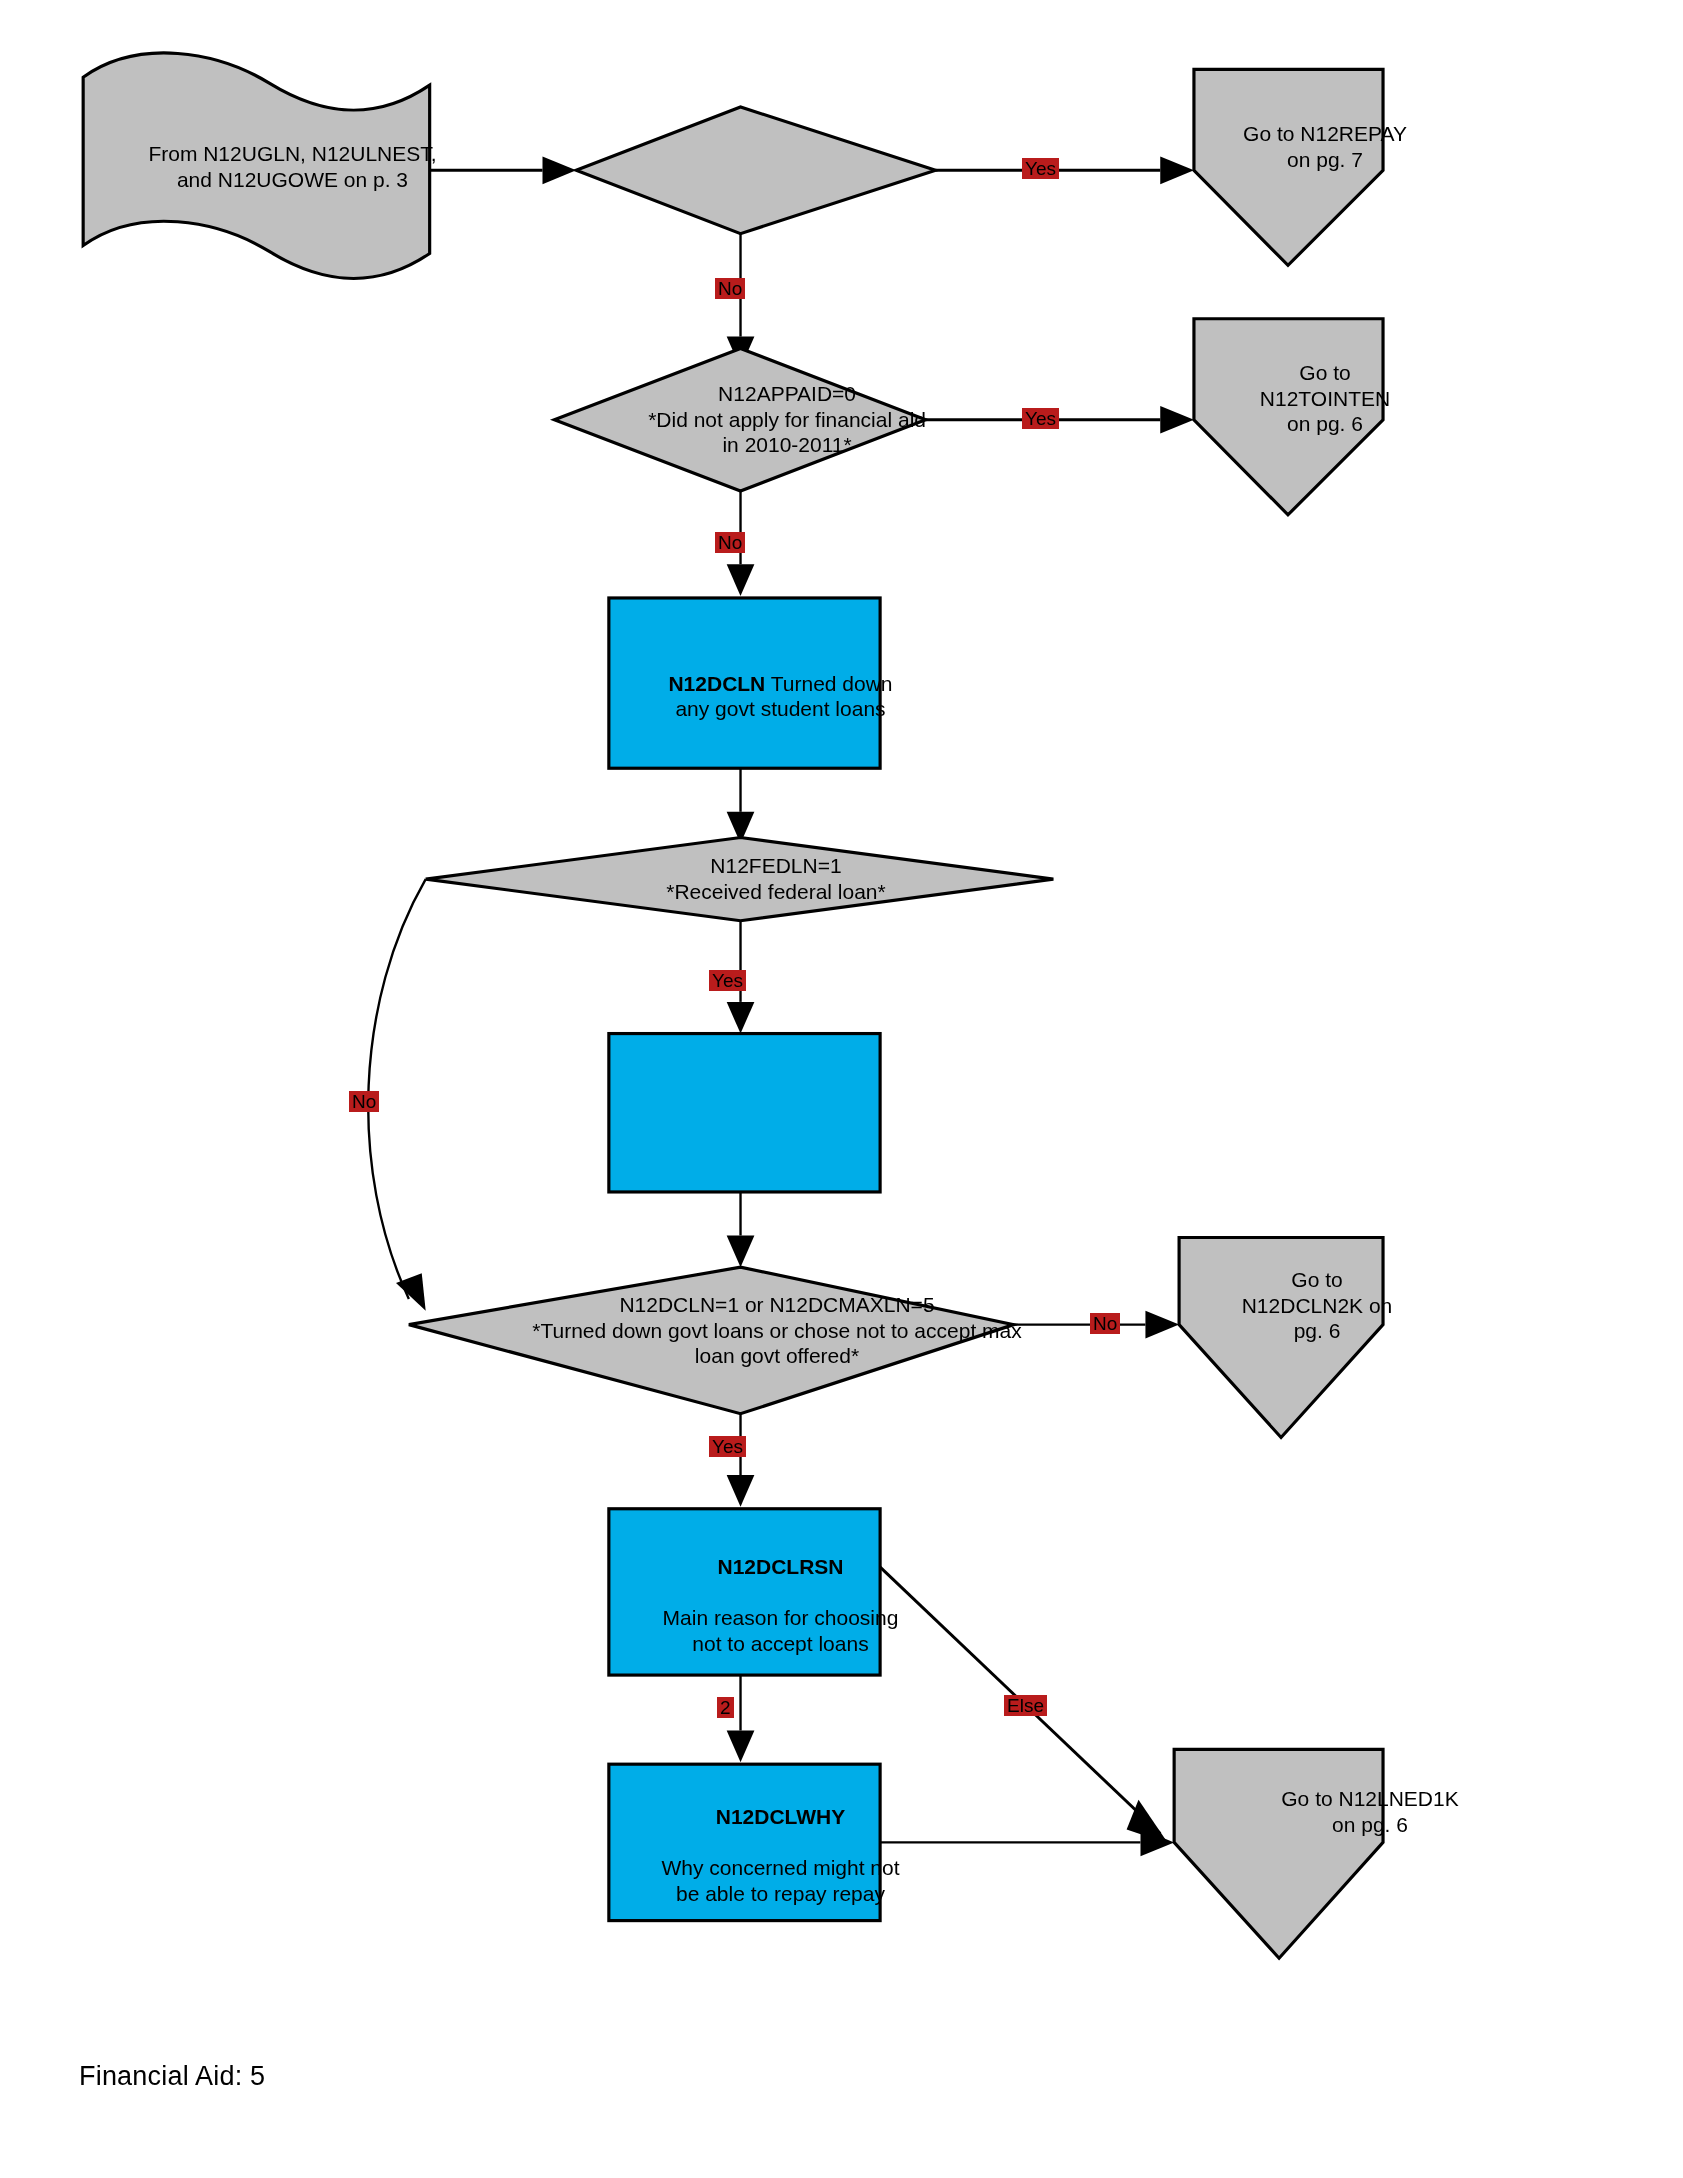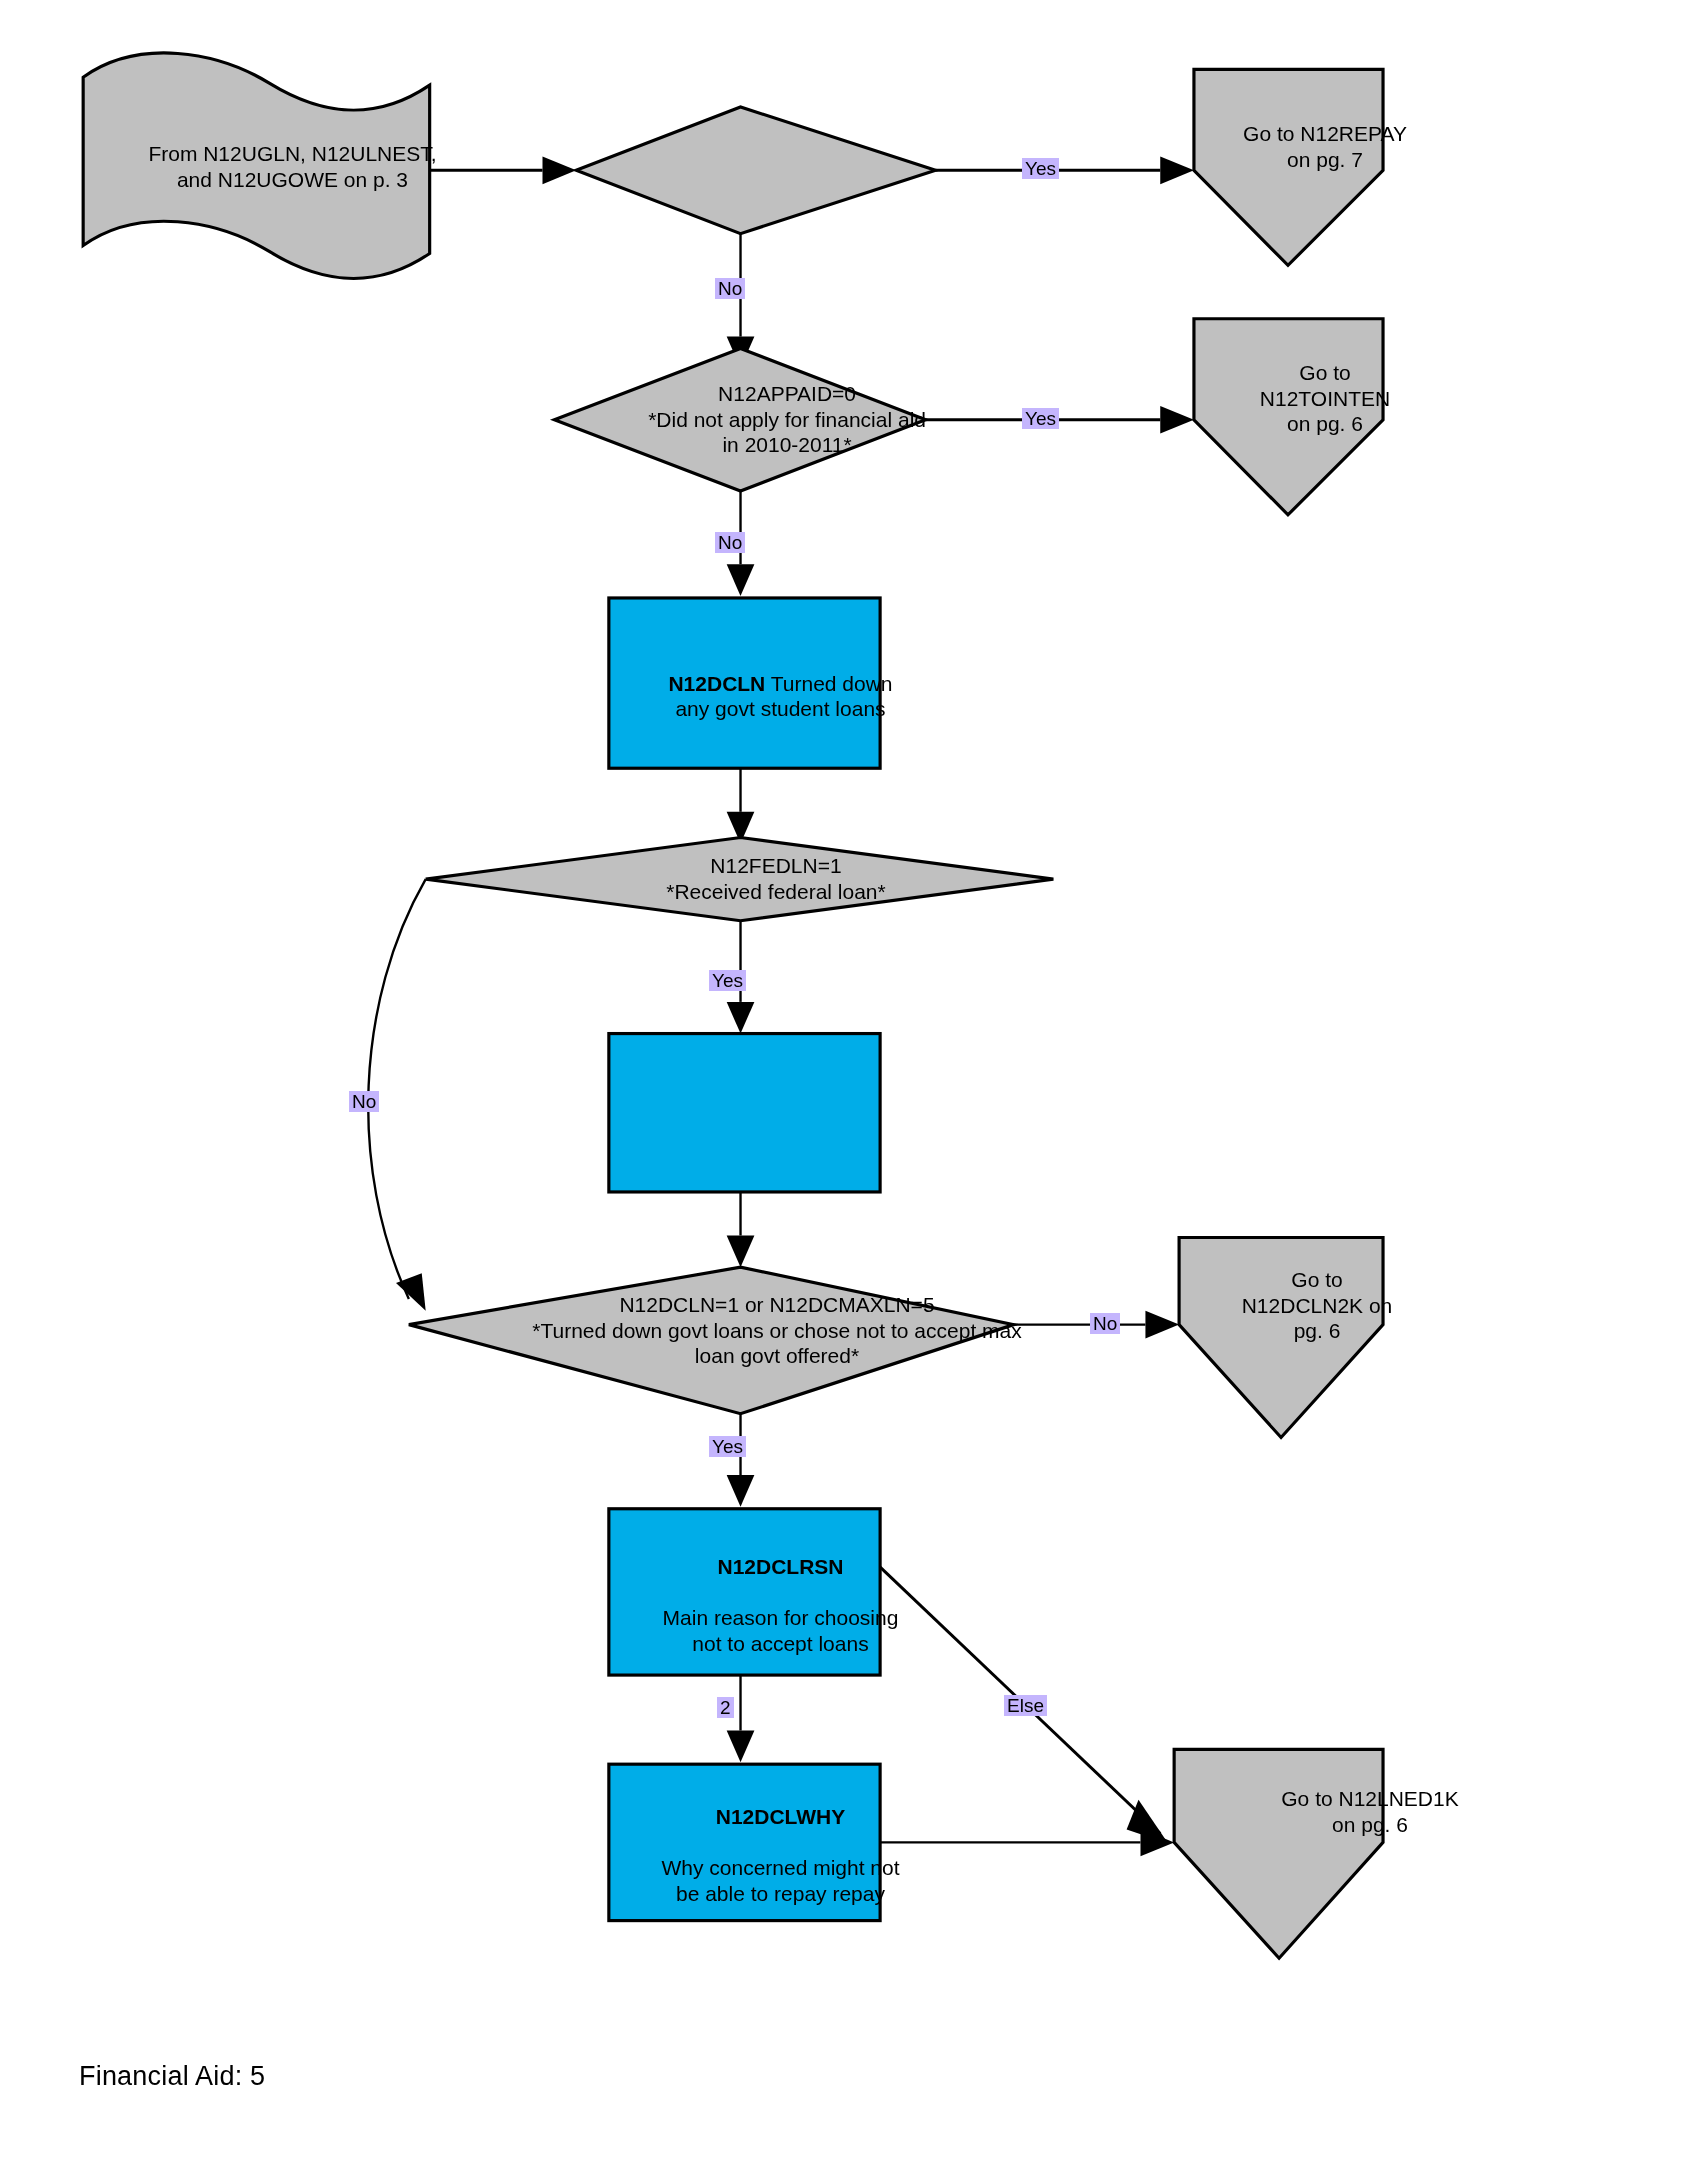--- a/index.html
+++ b/index.html
@@ -38,21 +38,21 @@
     white-space: pre-line;
     margin-left: 36px;
   }
   .node-label .varname {
     font-weight: bold;
   }
   .edge-label {
     position: absolute;
     font-size: 19px;
     text-align: center;
-    background: #c4b5fd;
+    background: #b91c1c;
     line-height: 1;
     padding: 1px 3px;
   }
   .footer-label {
     position: absolute;
     font-size: 27px;
     left: 51px;
     top: 2061px;
     letter-spacing: 0.2px;
     margin-left: 28px;

